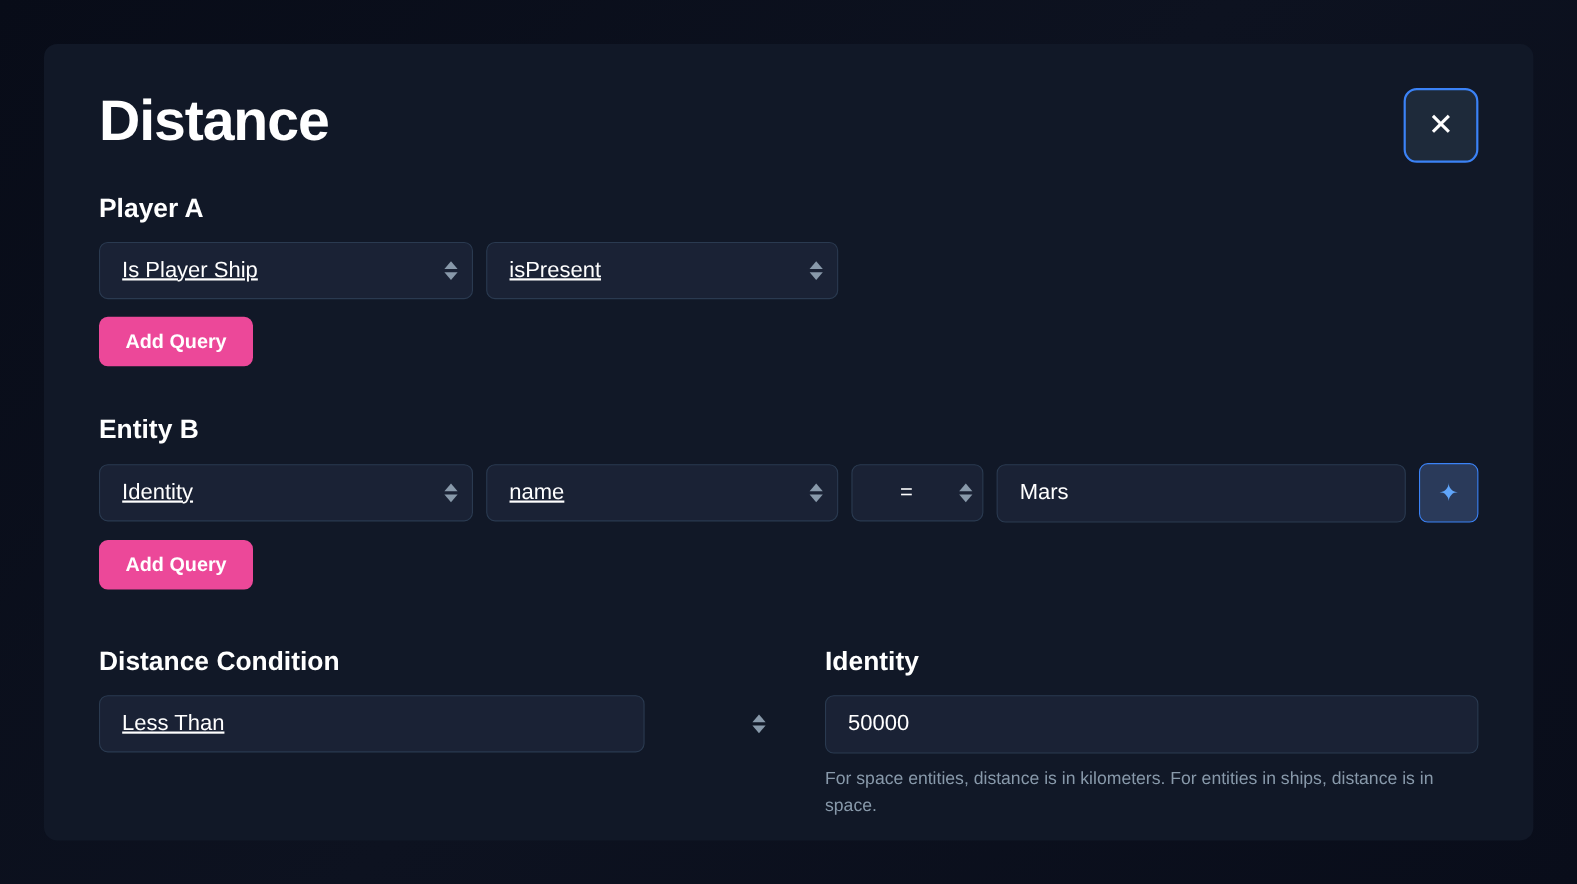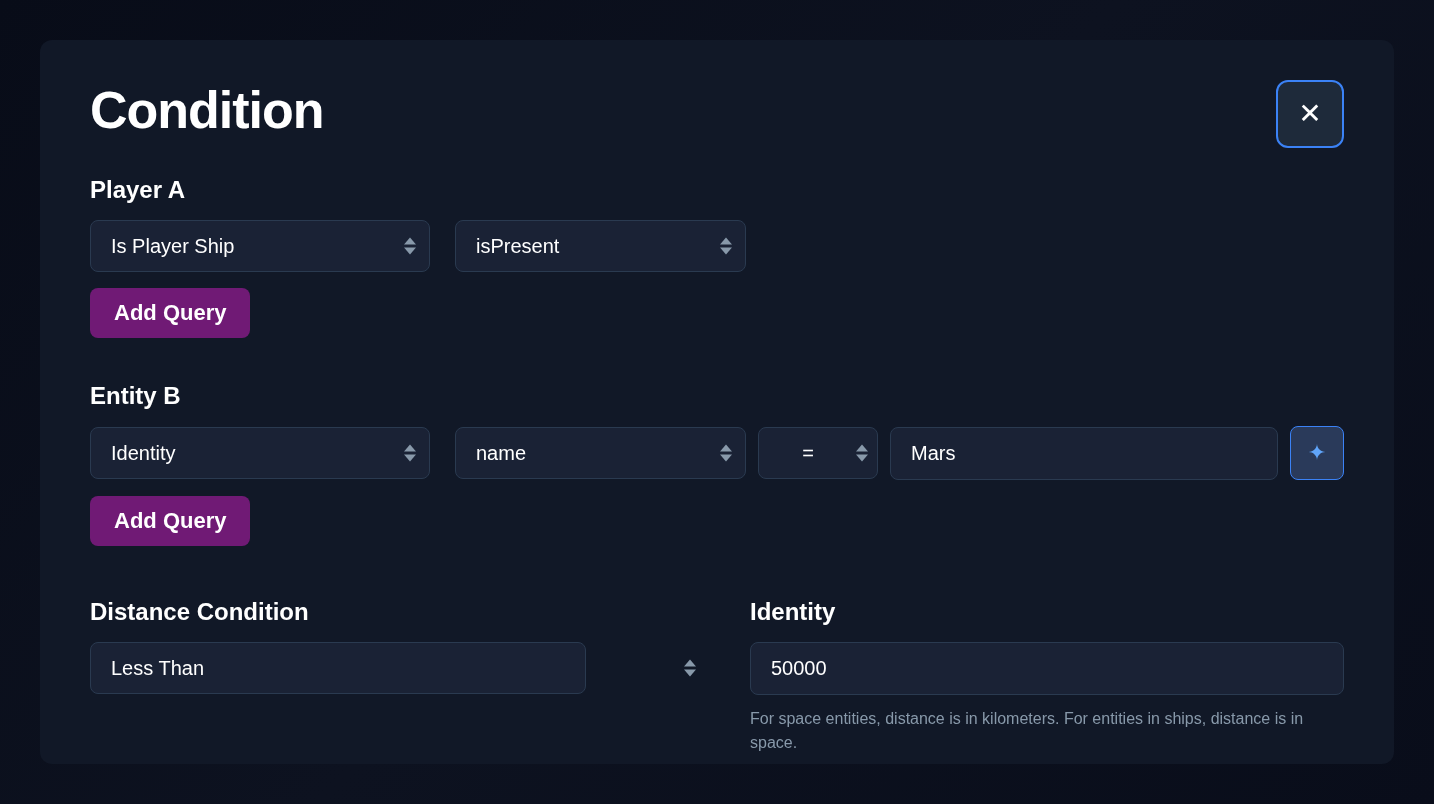--- a/index.html
+++ b/index.html
@@ -79,41 +79,41 @@
       display: flex;
       align-items: center;
       gap: 12px;
       margin-bottom: 16px;
     }
 
     .select-wrapper {
       position: relative;
       display: flex;
       align-items: flex-start;
+      text-decoration: underline;
     }
 
     .select-field {
       background: #1a2235;
       border: 1px solid #2a3a50;
       border-radius: 8px;
       color: #ffffff;
       font-size: 20px;
       padding: 14px 50px 14px 20px;
       appearance: none;
       cursor: pointer;
       outline: none;
     }
 
     .select-wide {
       width: 340px;
     }
 
     .select-medium {
-      width: 291px;
-      margin-left: 13px;
+      width: 320px;
     }
 
     .select-distance {
       width: 496px;
     }
 
     .chevron-icon {
       position: absolute;
       right: 14px;
       top: 50%;
@@ -134,25 +134,25 @@
 
     .chevron-up {
       border-bottom: 7px solid #8899aa;
     }
 
     .chevron-down {
       border-top: 7px solid #8899aa;
     }
 
     .add-query-btn {
-      background: #701a75;
+      background: #ec4899;
       color: #ffffff;
       border: none;
       border-radius: 8px;
-      font-size: 22px;
+      font-size: 18px;
       font-weight: 600;
       padding: 12px 24px;
       cursor: pointer;
       margin-bottom: 20px;
     }
 
     .divider {
       width: 100%;
       height: 1px;
       background: #2a3a50;
@@ -252,21 +252,21 @@
     }
   </style>
 </head>
 <body>
 
 <div class="bg-overlay"></div>
 
 <div class="modal">
 
   <div class="modal-header">
-    <h1 class="modal-title">Condition</h1>
+    <h1 class="modal-title">Distance</h1>
     <button class="close-button">
       <span class="close-x">✕</span>
     </button>
   </div>
 
   <div>
     <div class="section-label">Player A</div>
     <div class="row">
       <div class="select-wrapper">
         <select class="select-field select-wide">

